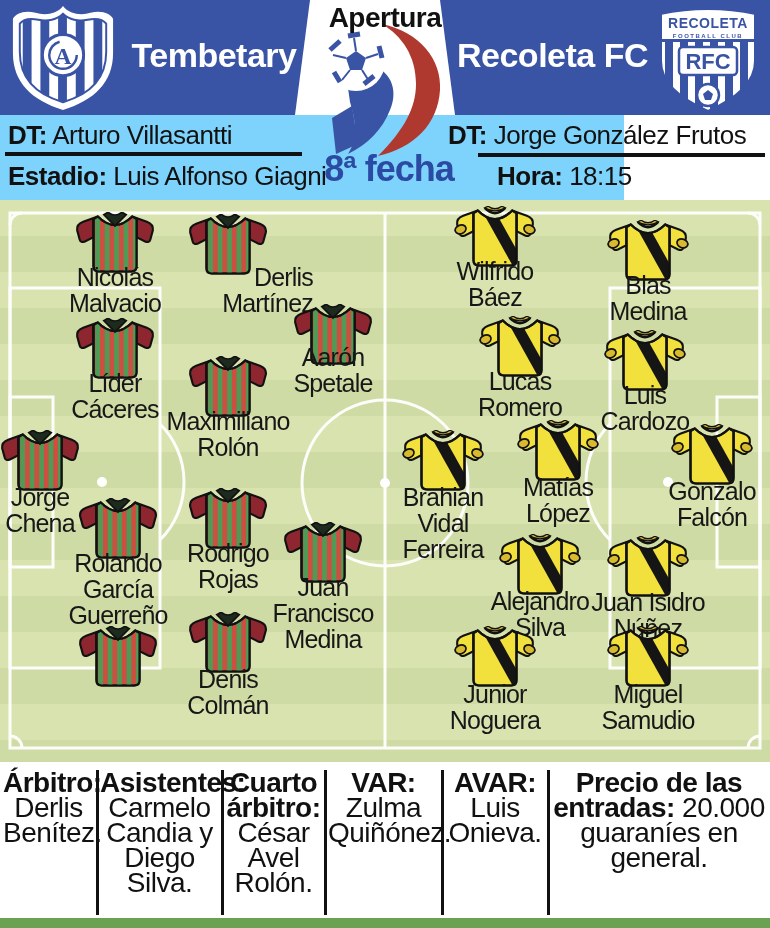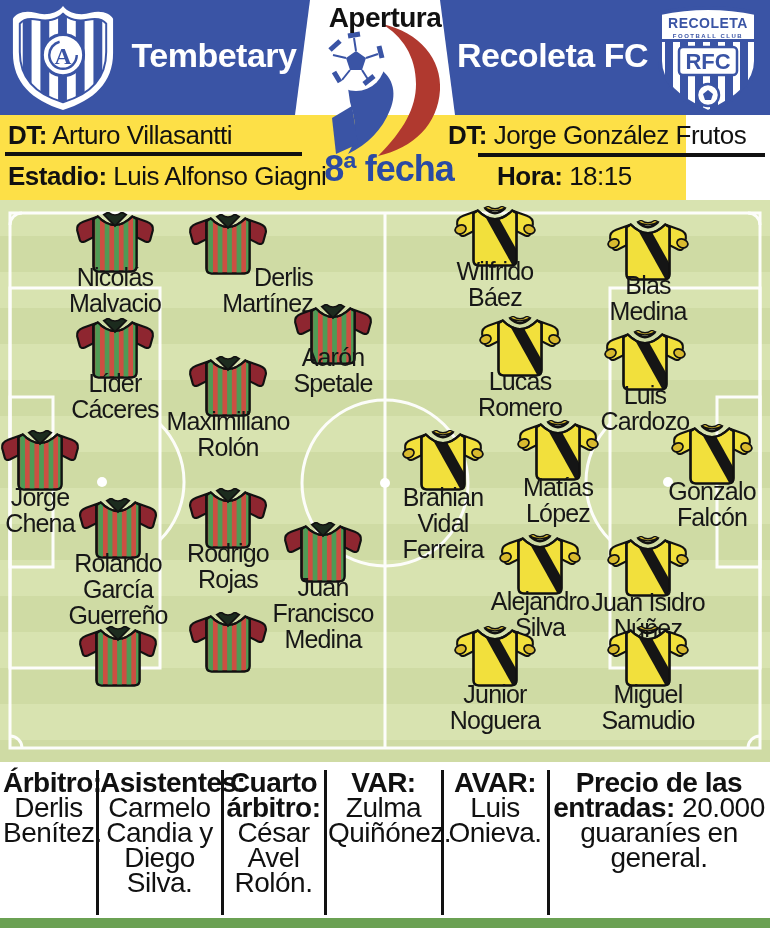--- a/index.html
+++ b/index.html
@@ -13,21 +13,21 @@
   .team-title{position:absolute;top:36px;color:#ffffff;font-weight:bold;font-size:34px;
               letter-spacing:-0.5px;text-align:center;}
   .home-title{left:118px;width:192px;}
   .away-title{left:450px;width:205px;}
   .crest{position:absolute;}
   .apertura-word{position:absolute;left:300px;top:2px;width:170px;text-align:center;
                  color:#111;font-weight:bold;font-size:28px;letter-spacing:-0.5px;z-index:5;}
   .ball-logo{position:absolute;left:312px;top:24px;z-index:4;}
 
   
-  .info{position:absolute;left:0;top:115px;width:686px;height:85px;background:#fde047;}
+  .info{position:absolute;left:0;top:115px;width:624px;height:85px;background:#7dd3fc;}
   .dt-line{position:absolute;top:5px;font-size:26px;color:#111;letter-spacing:-0.5px;white-space:nowrap;}
   .dt-left{left:8px;} .dt-right{left:448px;}
   .rule{position:absolute;height:4px;background:#111;}
   .rule-left{left:5px;top:37px;width:297px;}
   .rule-right{left:478px;top:38px;width:287px;}
   .venue-line{position:absolute;top:46px;font-size:26px;color:#111;letter-spacing:-0.5px;white-space:nowrap;}
   .venue-left{left:8px;} .venue-right{left:497px;}
   .fecha{position:absolute;left:303px;top:33px;width:172px;text-align:center;
          color:var(--fecha-blue);font-weight:bold;font-size:36px;letter-spacing:-1px;z-index:6;}
 
@@ -265,20 +265,22 @@
         </div>
         <div class="player" style="left: 33px; top: 426px;">
           <svg viewBox="0 0 100 74" width="86" height="64">
             <use href="#jersey-home"></use>
           </svg>
         </div>
         <div class="player" style="left: 143px; top: 412px;">
           <svg viewBox="0 0 100 74" width="86" height="64">
             <use href="#jersey-home"></use>
           </svg>
+          <div class="pname" style="top: 54px;">Denis
+Colmán</div>
         </div>
         <div class="player" style="left: 410px; top: 6px;">
           <svg viewBox="0 0 100 74" width="86" height="64">
             <use href="#jersey-away"></use>
           </svg>
           <div class="pname" style="top: 52px;">Wilfrido
 Báez</div>
         </div>
         <div class="player" style="left: 563px; top: 20px;">
           <svg viewBox="0 0 100 74" width="86" height="64">

